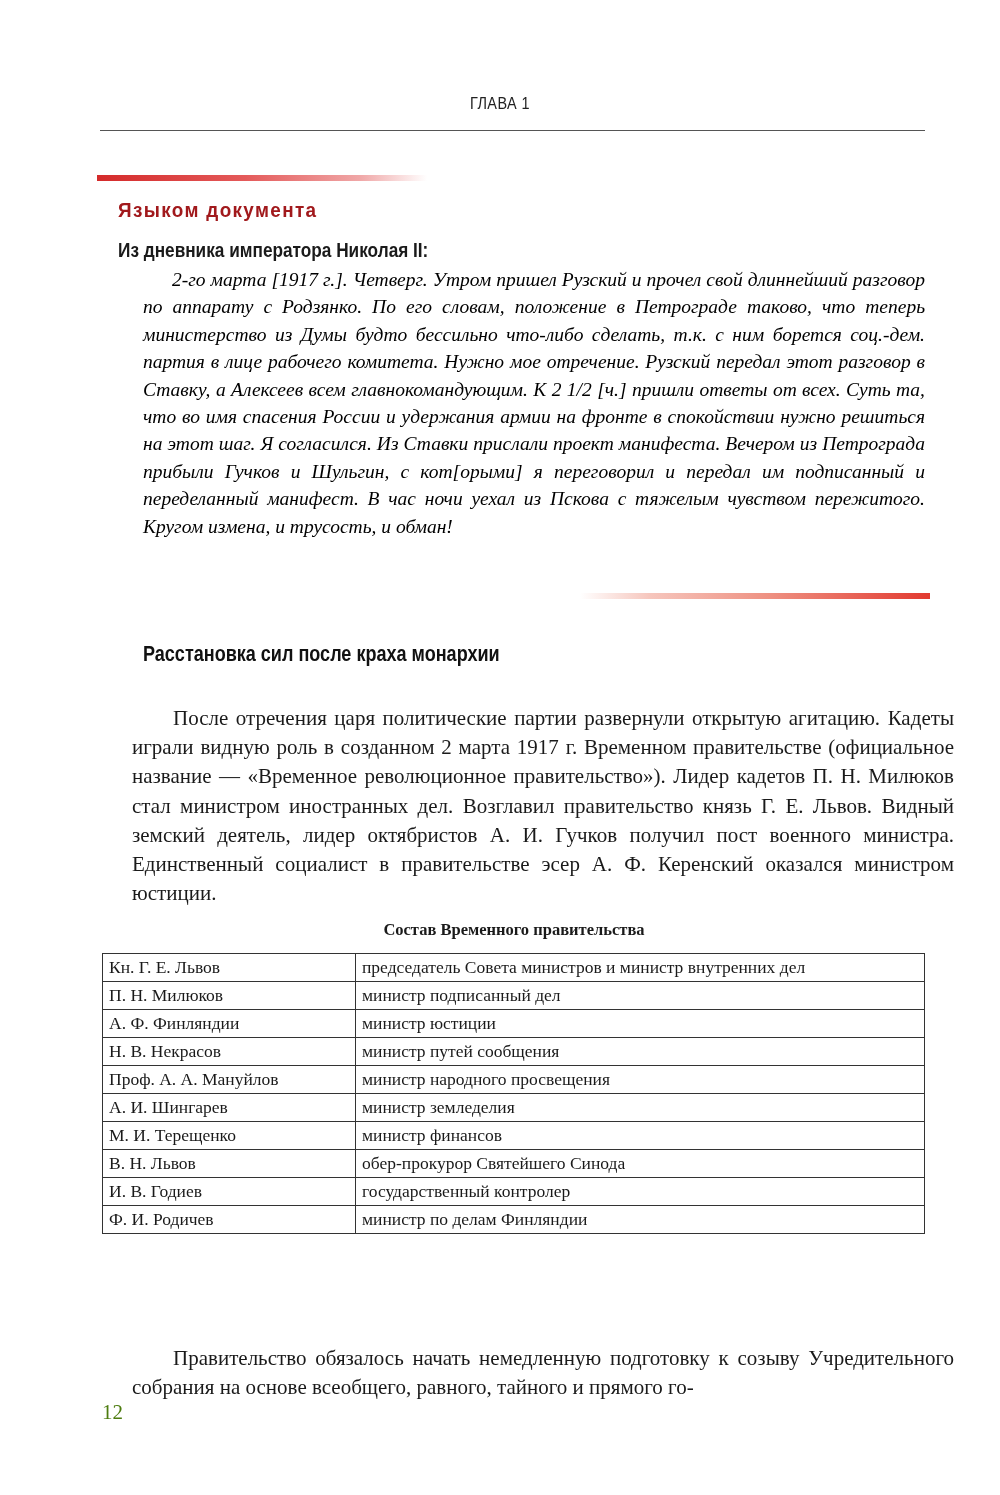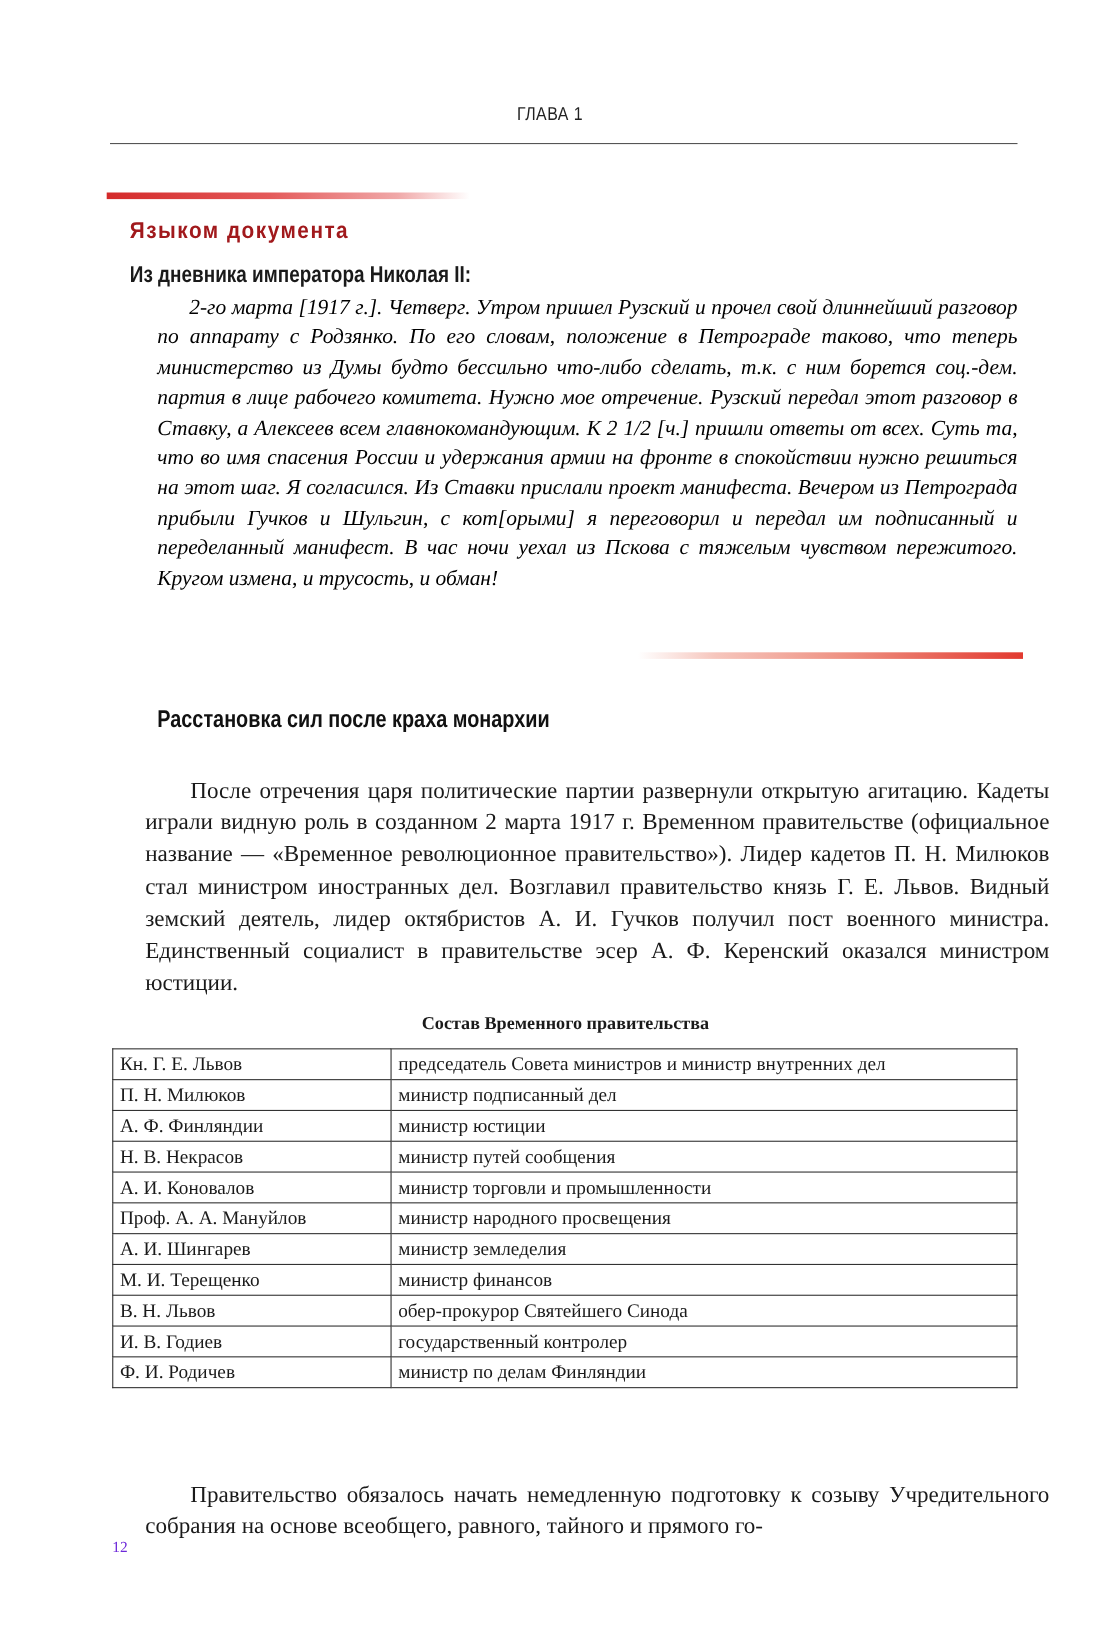--- a/index.html
+++ b/index.html
@@ -135,22 +135,22 @@
     height: 27px;
     padding: 0 0 0 6px;
     line-height: 27px;
     white-space: nowrap;
   }
   table.gov td.name { width: 246px; }
   .page-number {
     position: absolute;
     top: 1400px;
     left: 102px;
-    font-size: 14px;
-    color: #6d28d9;
+    font-size: 21px;
+    color: #4d7c0f;
   }
 </style>
 </head>
 <body>
 
 <div class="running-head">ГЛАВА 1</div>
 <div class="head-rule"></div>
 
 <div class="red-bar-top"></div>
 <div class="doc-label">Языком документа</div>
@@ -174,24 +174,20 @@
       </tr>
     <tr>
         <td class="name">А. Ф. Финляндии</td>
         <td>министр юстиции</td>
       </tr>
     <tr>
         <td class="name">Н. В. Некрасов</td>
         <td>министр путей сообщения</td>
       </tr>
     <tr>
-        <td class="name">А. И. Коновалов</td>
-        <td>министр торговли и промышленности</td>
-      </tr>
-    <tr>
         <td class="name">Проф. А. А. Мануйлов</td>
         <td>министр народного просвещения</td>
       </tr>
     <tr>
         <td class="name">А. И. Шингарев</td>
         <td>министр земледелия</td>
       </tr>
     <tr>
         <td class="name">М. И. Терещенко</td>
         <td>министр финансов</td>

